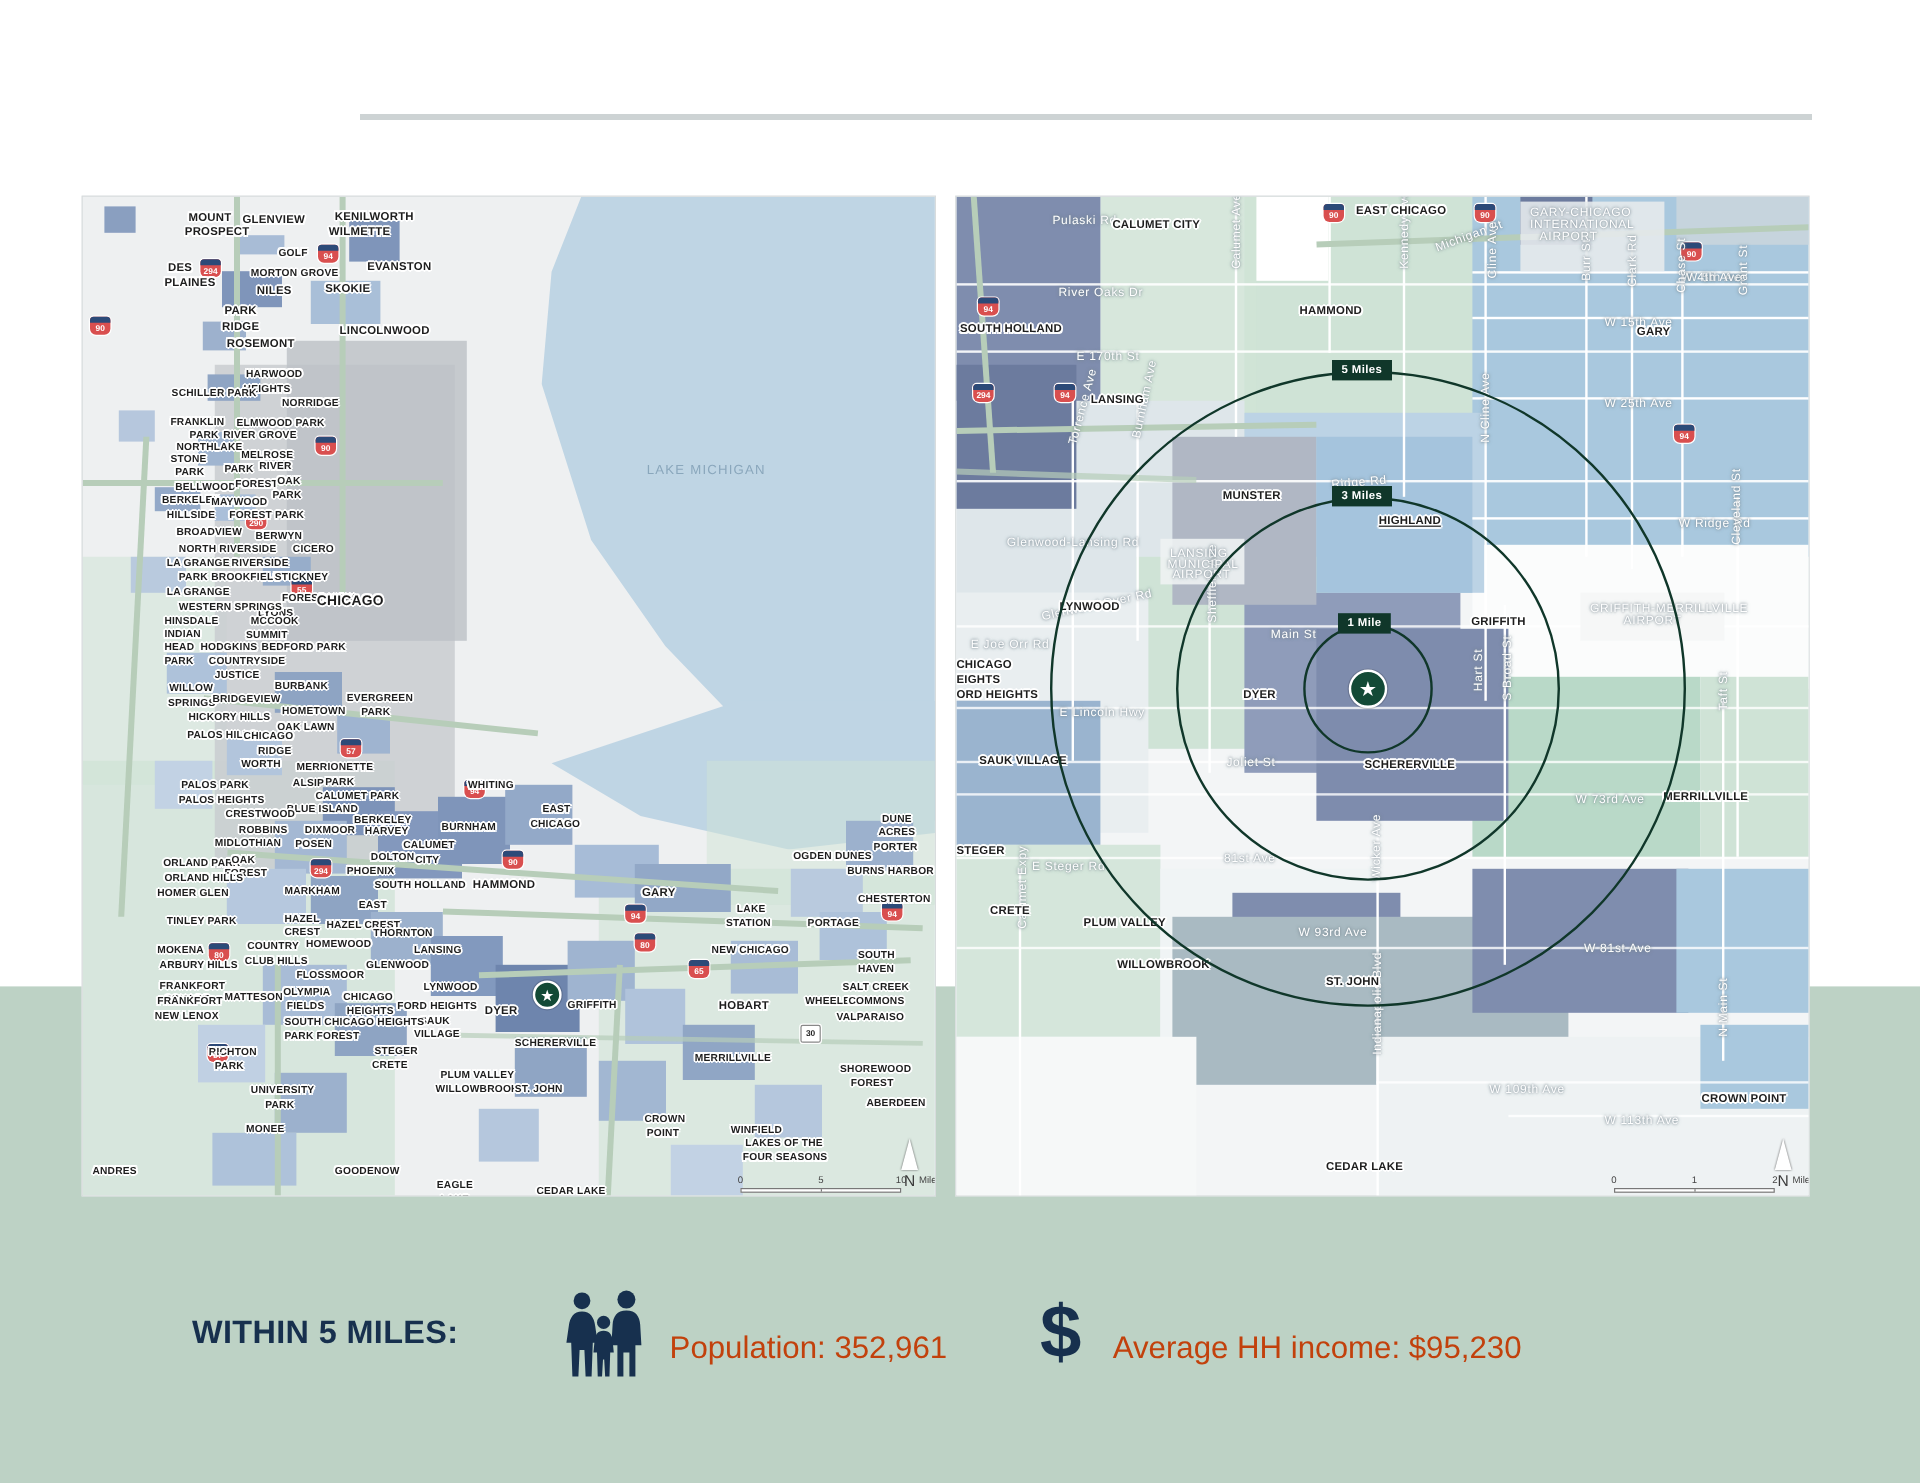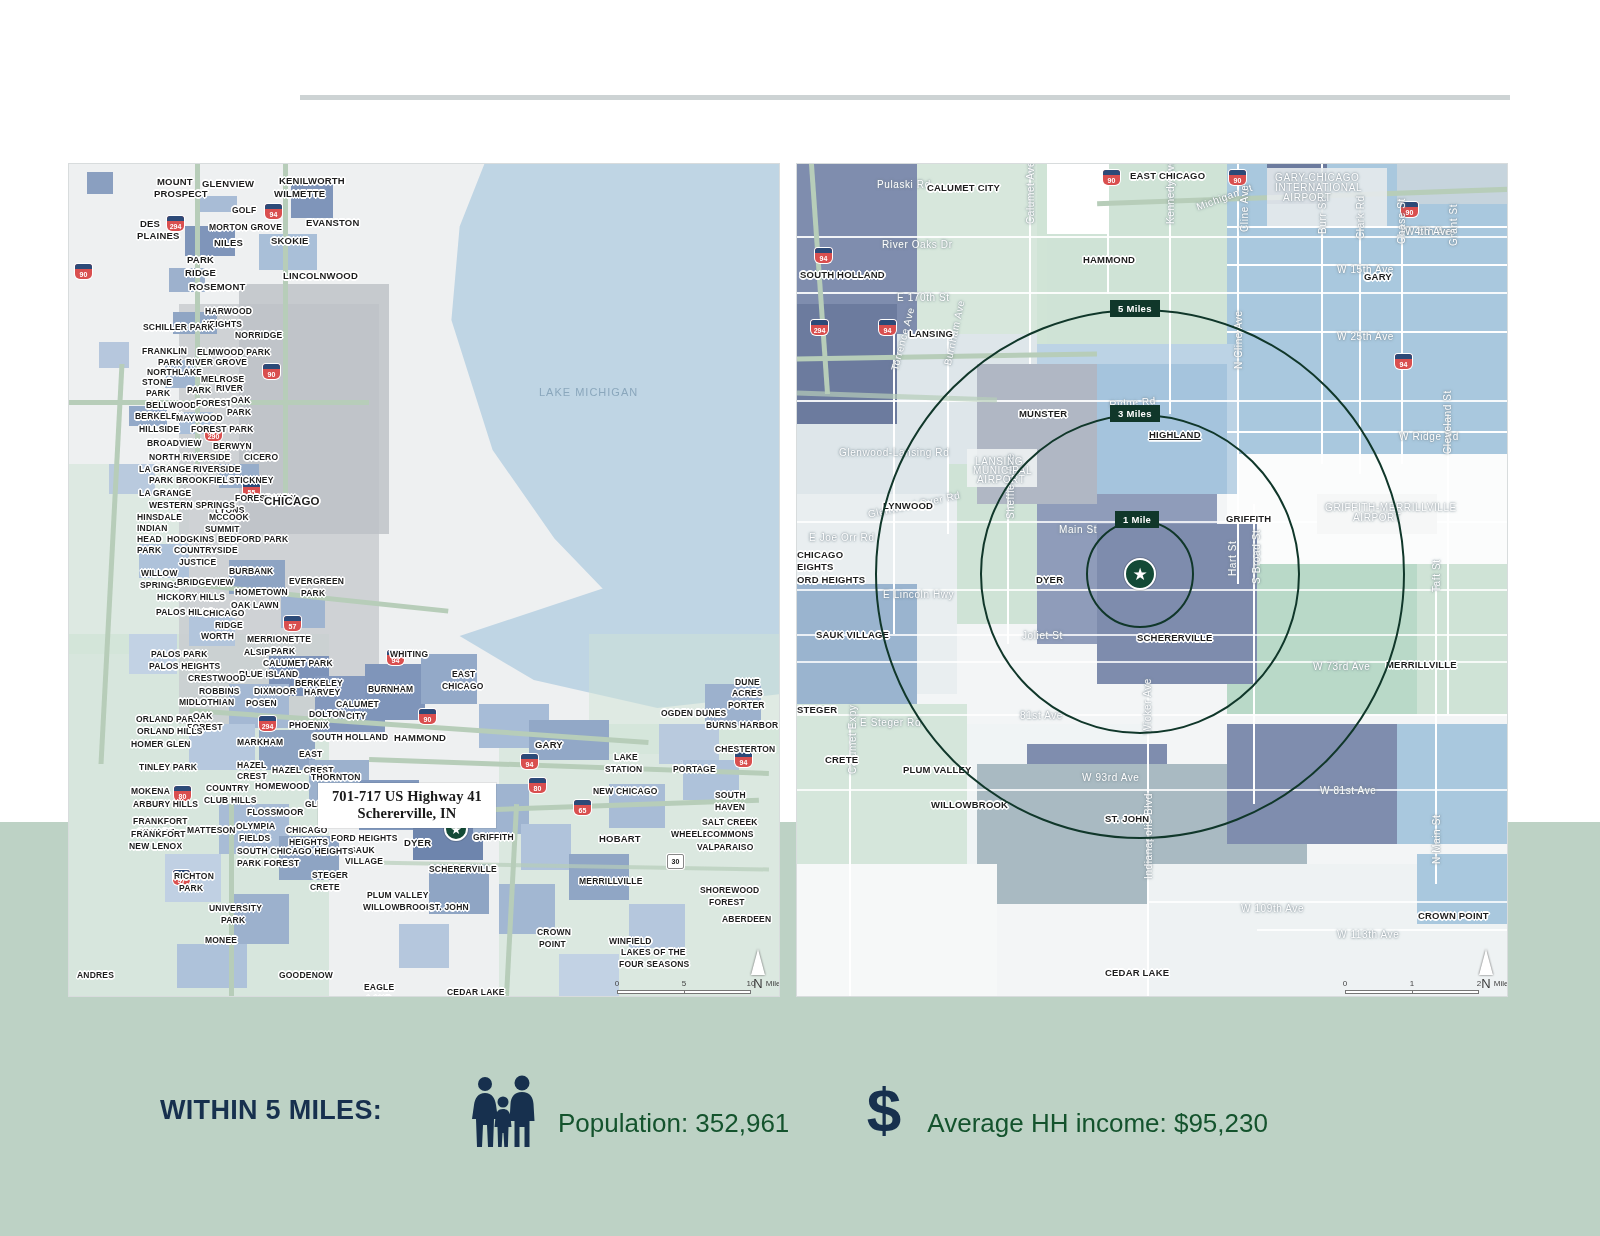--- a/index.html
+++ b/index.html
@@ -38,21 +38,21 @@
     position:absolute; left:0; top:1055px; width:1600px; height:110px;
     display:flex; align-items:center;
   }
   .stat-label {
     font-size:27px; font-weight:bold; color:#17304e;
     letter-spacing:0.3px;
     margin-left:160px; white-space:nowrap;
   }
   .stat-item { display:flex; align-items:center; }
   .stat-text {
-    font-size:26px; color:#14532d; white-space:nowrap;margin-top:27px;
+    font-size:26px; color:#c2410c; white-space:nowrap;margin-top:27px;
   }
   .stat-icon { display:flex; align-items:center; justify-content:center; }
 
   
   .map-frame {
     position:absolute;
     border:1px solid #d8dcdd;
     overflow:hidden;
     background:#eef1f2;
   }
@@ -525,24 +525,20 @@
         <div class="mlabel s8" style="left: 550px; top: 795px;">FOUR SEASONS</div>
         <div class="mlabel s8" style="left: 210px; top: 806px;">GOODENOW</div>
         <div class="mlabel s8" style="left: 295px; top: 818px;">EAGLE</div>
         <div class="mlabel s8" style="left: 298px; top: 830px;">LAKE</div>
         <div class="mlabel s8" style="left: 378px; top: 823px;">CEDAR LAKE</div>
         <div class="mlabel s8" style="left: 8px; top: 806px;">ANDRES</div>
       </div>
 
     <div class="star-marker" style="left:375px;top:653px;width:24px;height:24px;font-size:13px;">★</div>
 
-    <div id="address-callout" style="left:249px;top:619px;">
-      <div class="ln">701-717 US Highway 41</div>
-      <div class="ln">Schererville, IN</div>
-    </div>
 
     <div class="north" style="left:676px;top:785px;">
       <div class="arrow"></div>
       <div>N</div>
     </div>
 
     <div class="scalebar" style="left:548px;top:815px;width:134px;">
       <div class="ticks">
         <span style="left:0%">0</span>
         <span style="left:50%">5</span>

